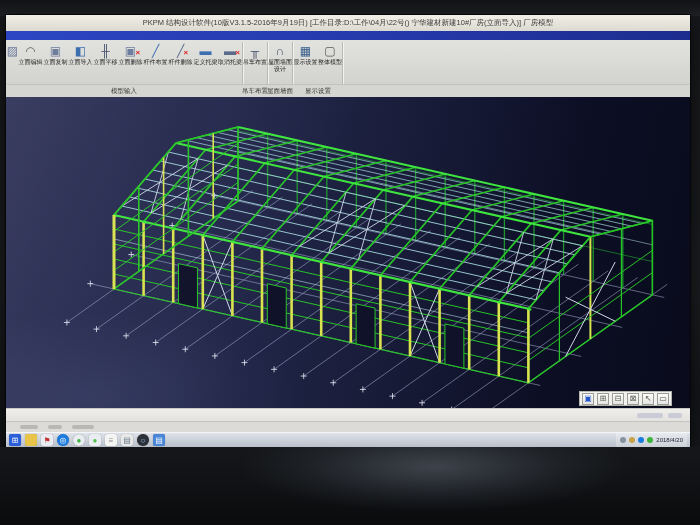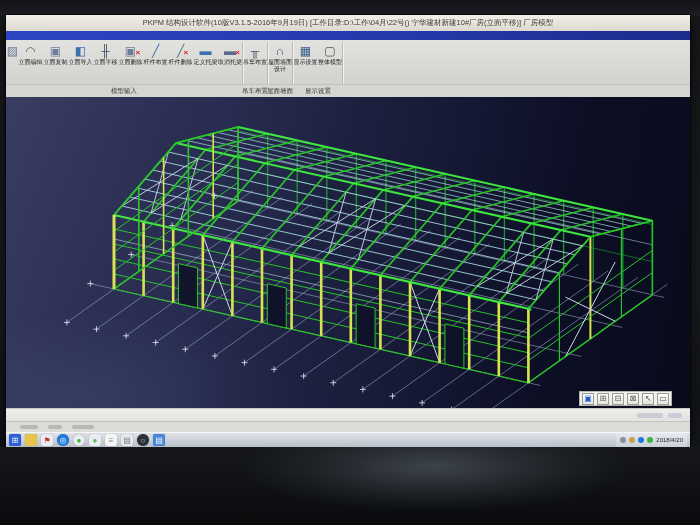--- a/index.html
+++ b/index.html
@@ -54,21 +54,21 @@
 </style>
 </head>
 <body>
 
 <div class="photo">
   <div class="bezel-top"></div>
 
   <div class="screen">
 
     <div class="titlebar">
-      <span>PKPM 结构设计软件(10版V3.1.5-2016年9月19日) [工作目录:D:\工作\04月\22号() 宁华建材新建10#厂房(立面平移)] 厂房模型</span>
+      <span>PKPM 结构设计软件(10版V3.1.5-2016年9月19日) [工作目录:D:\工作\04月\22号() 宁华建材新建10#厂房(立面导入)] 厂房模型</span>
     </div>
 
     <div class="bluebar"></div>
 
     <div class="toolbar" id="toolbar">
         <div class="tbtn partial">
           <span class="ticon" style="color:#6d7d9d">▨</span>
         </div>
         <div class="tbtn">
           <span class="ticon" style="color: rgb(90, 90, 90);">◠</span>

